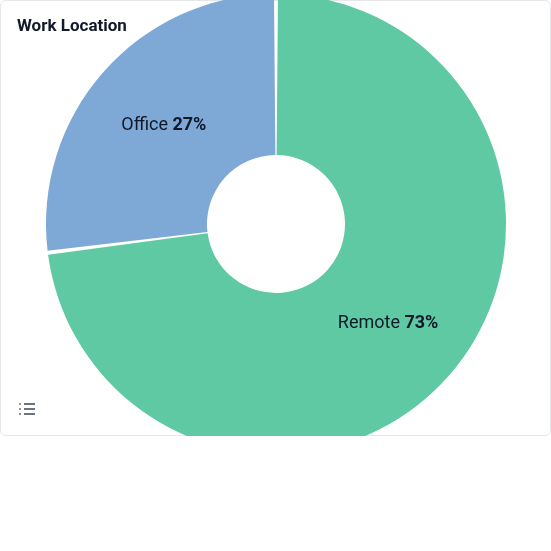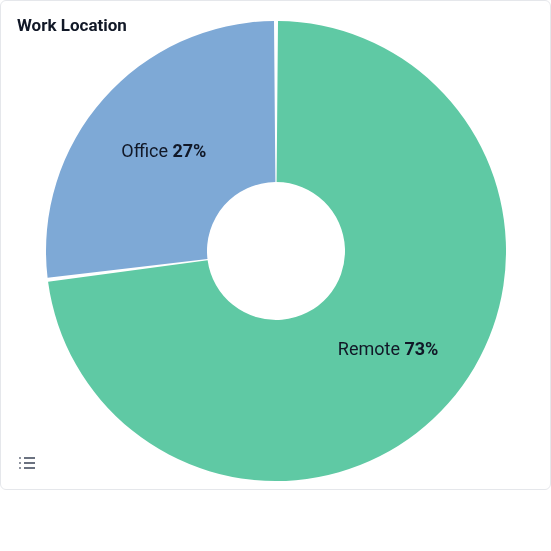--- a/index.html
+++ b/index.html
@@ -1,18 +1,18 @@
 <!DOCTYPE html>
 <html><head>
 <meta charset="utf-8">
 <style>
   html,body{margin:0;padding:0;background:#fff;font-family:-apple-system,BlinkMacSystemFont,"Segoe UI",Roboto,Arial,sans-serif;}
   .card{
     box-sizing:border-box;
-    width:551px;height:490px;
+    width:551px;height:436px;
     border:1px solid #e5e7eb;
     border-radius:6px;
     padding:14px 16px;
     position:relative;
     background:#fff;
   }
   .title{
     font-size:17px;
     font-weight:700;
     color:#111827;

